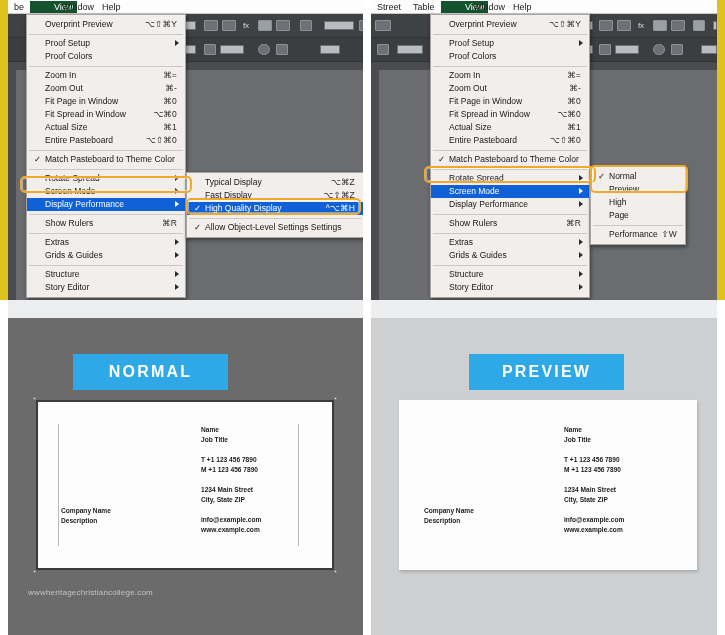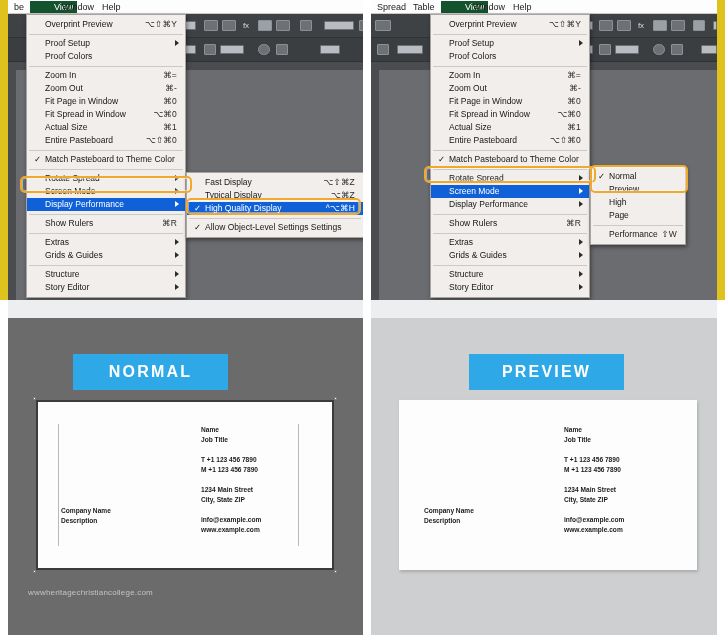--- a/index.html
+++ b/index.html
@@ -154,35 +154,35 @@
           <div class="row"><span>Show Rulers</span><span class="sc">⌘R</span></div>
           <div class="sep"></div>
           <div class="row"><span>Extras</span><span class="arw"></span></div>
           <div class="row"><span>Grids &amp; Guides</span><span class="arw"></span></div>
           <div class="sep"></div>
           <div class="row"><span>Structure</span><span class="arw"></span></div>
           <div class="row"><span>Story Editor</span><span class="arw"></span></div>
         </div>
 
       <div class="menu" id="left-submenu" style="left:178px;top:172px;width:178px;">
+          <div class="row"><span>Typical Display</span><span class="sc">⌥⌘Z</span></div>
           <div class="row"><span>Fast Display</span><span class="sc">⌥⇧⌘Z</span></div>
-          <div class="row"><span>Typical Display</span><span class="sc">⌥⌘Z</span></div>
           <div class="row sel"><span class="chk">✓</span><span>High Quality Display</span><span class="sc">^⌥⌘H</span></div>
           <div class="sep"></div>
           <div class="row"><span class="chk">✓</span><span>Allow Object-Level Settings Settings</span></div>
         </div>
 
       <div class="hl" style="left: 12px; top: 176px; width: 172px; height: 17px; border-color: rgb(240, 169, 43);"></div>
       <div class="hl" style="left: 178px; top: 198px; width: 175px; height: 17px; border-color: rgb(240, 169, 43);"></div>
     </div>
 
     <div class="panel panel-right">
 
       <div class="menubar">
-        <span class="mi" style="left:2px;">Spread</span>
+        <span class="mi" style="left:2px;">Street</span>
         <span class="mi" style="left:38px;">Table</span>
         <span class="mi active" style="left:70px;">View</span>
         <span class="mi" style="left:98px;">Window</span>
         <span class="mi" style="left:138px;">Help</span>
       </div>
 
       <div class="chrome">
         <div class="tbar">
           <span class="tool-ico" style="left:4px;width:16px;"></span>
           <span class="tool-fld" style="left:208px;top:7px;width:14px;"></span>

